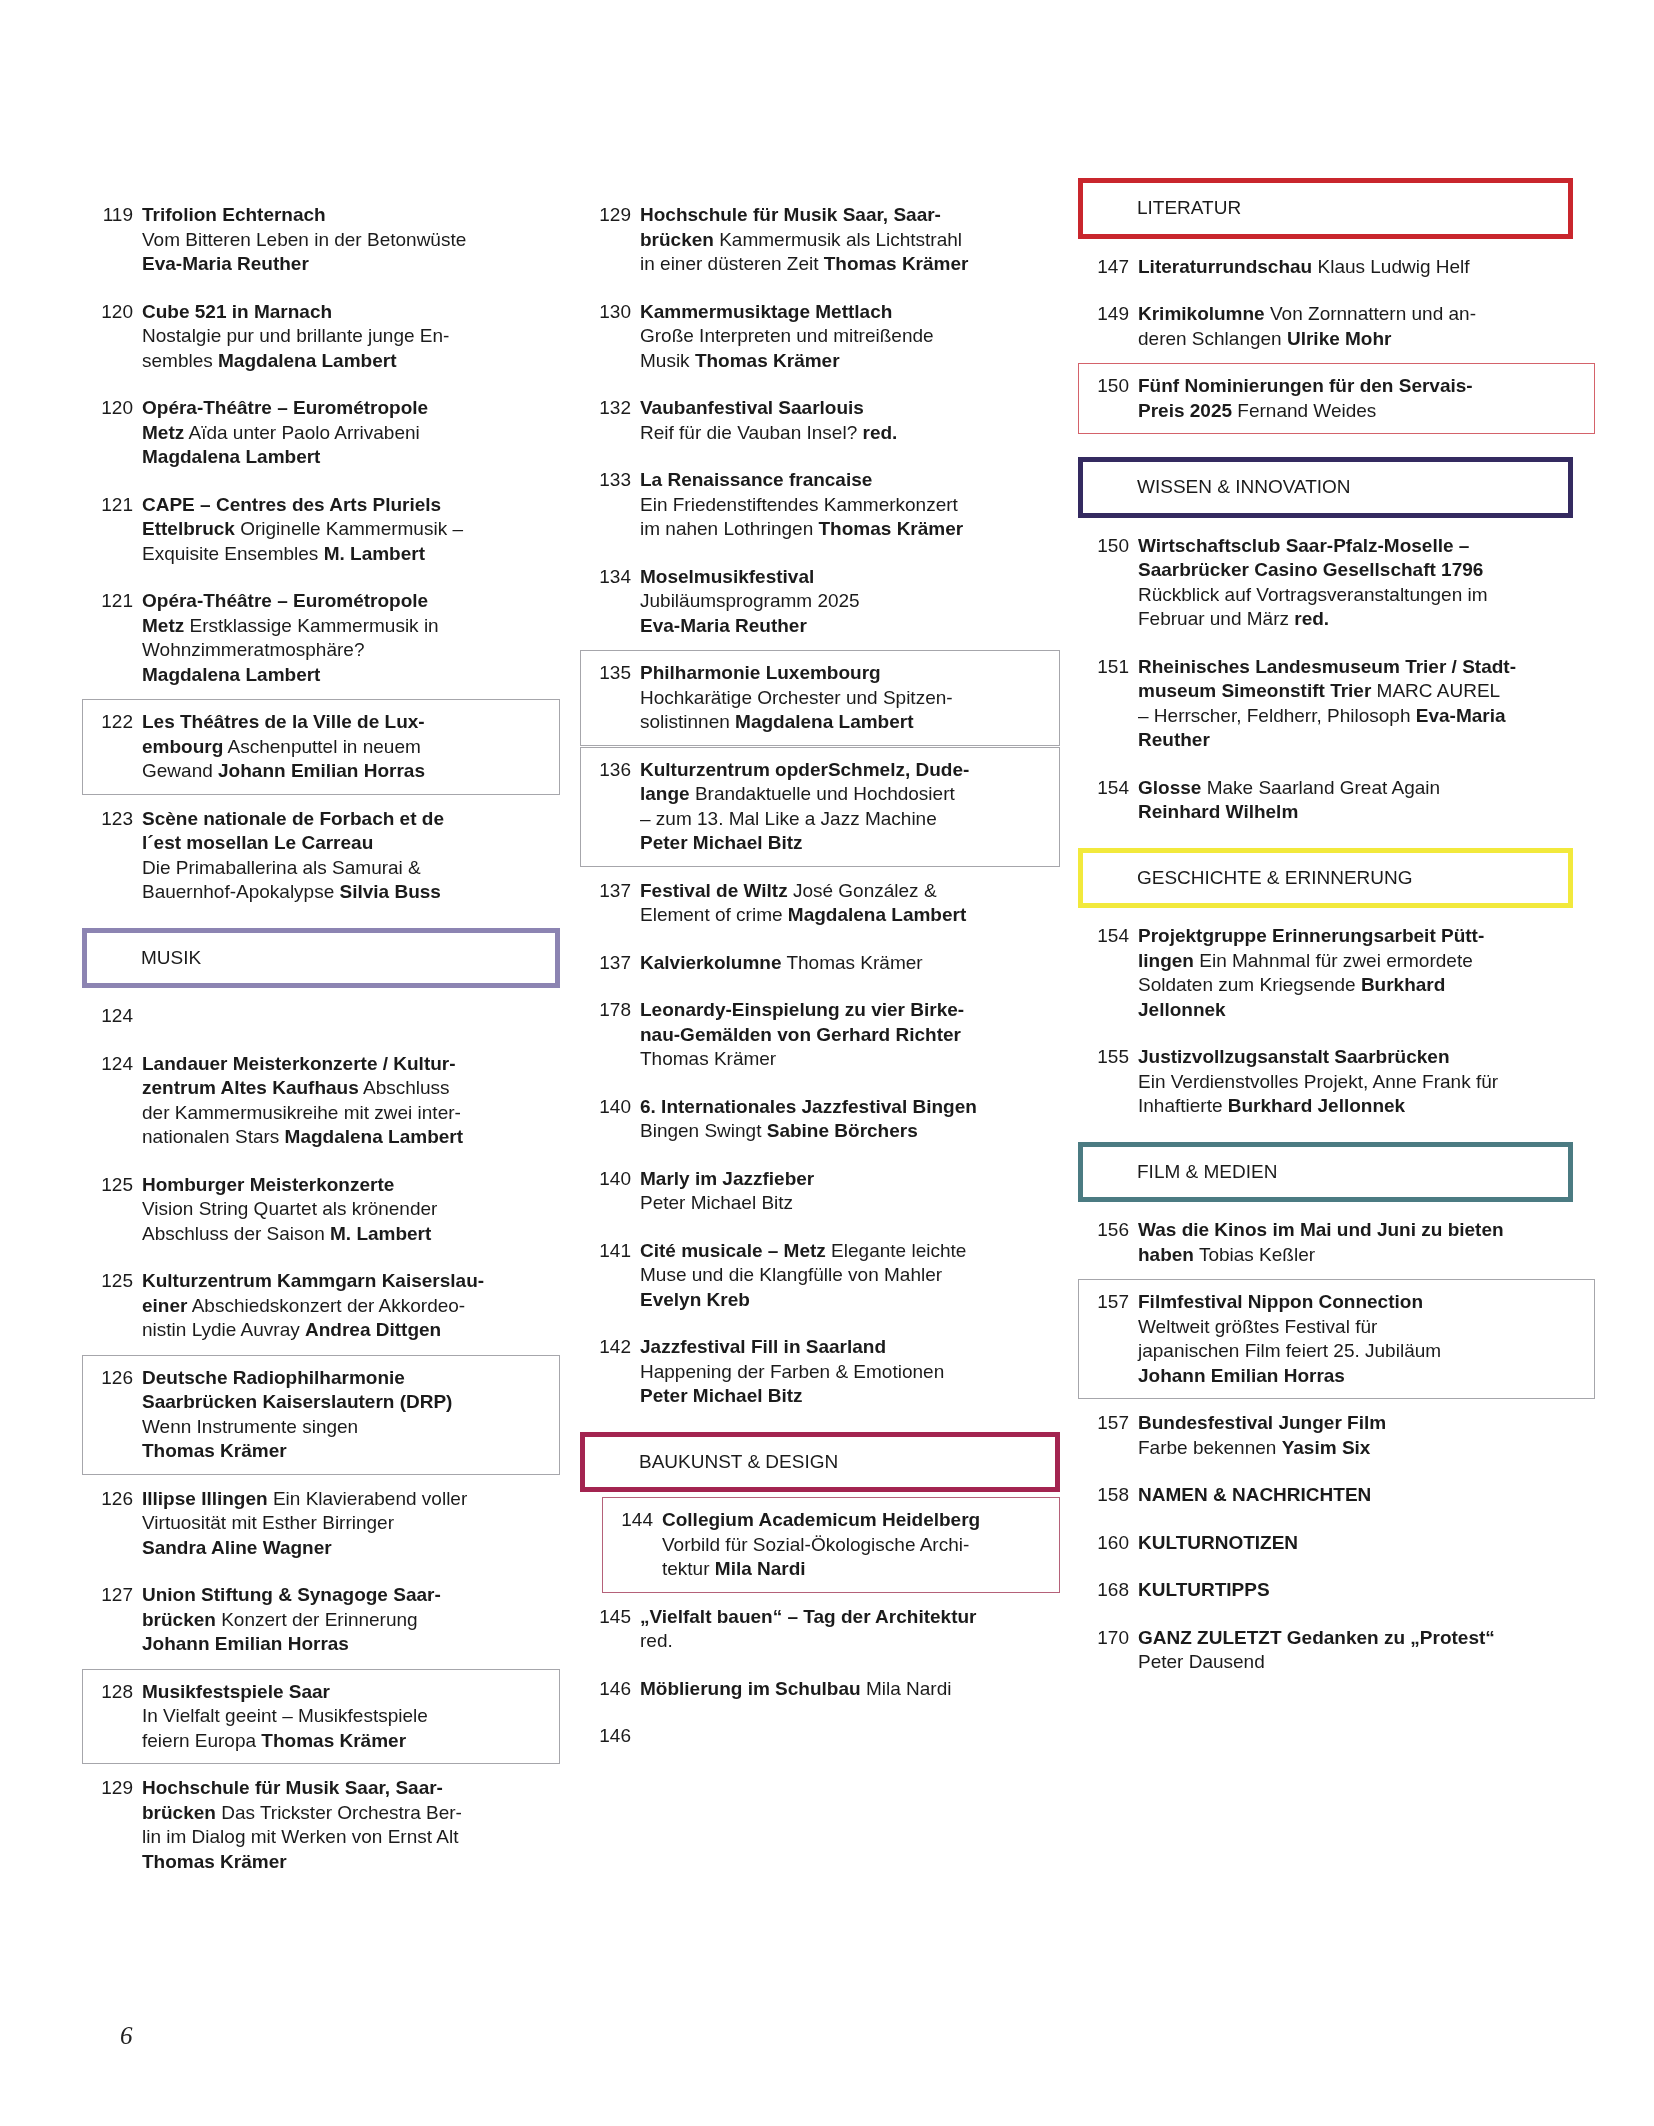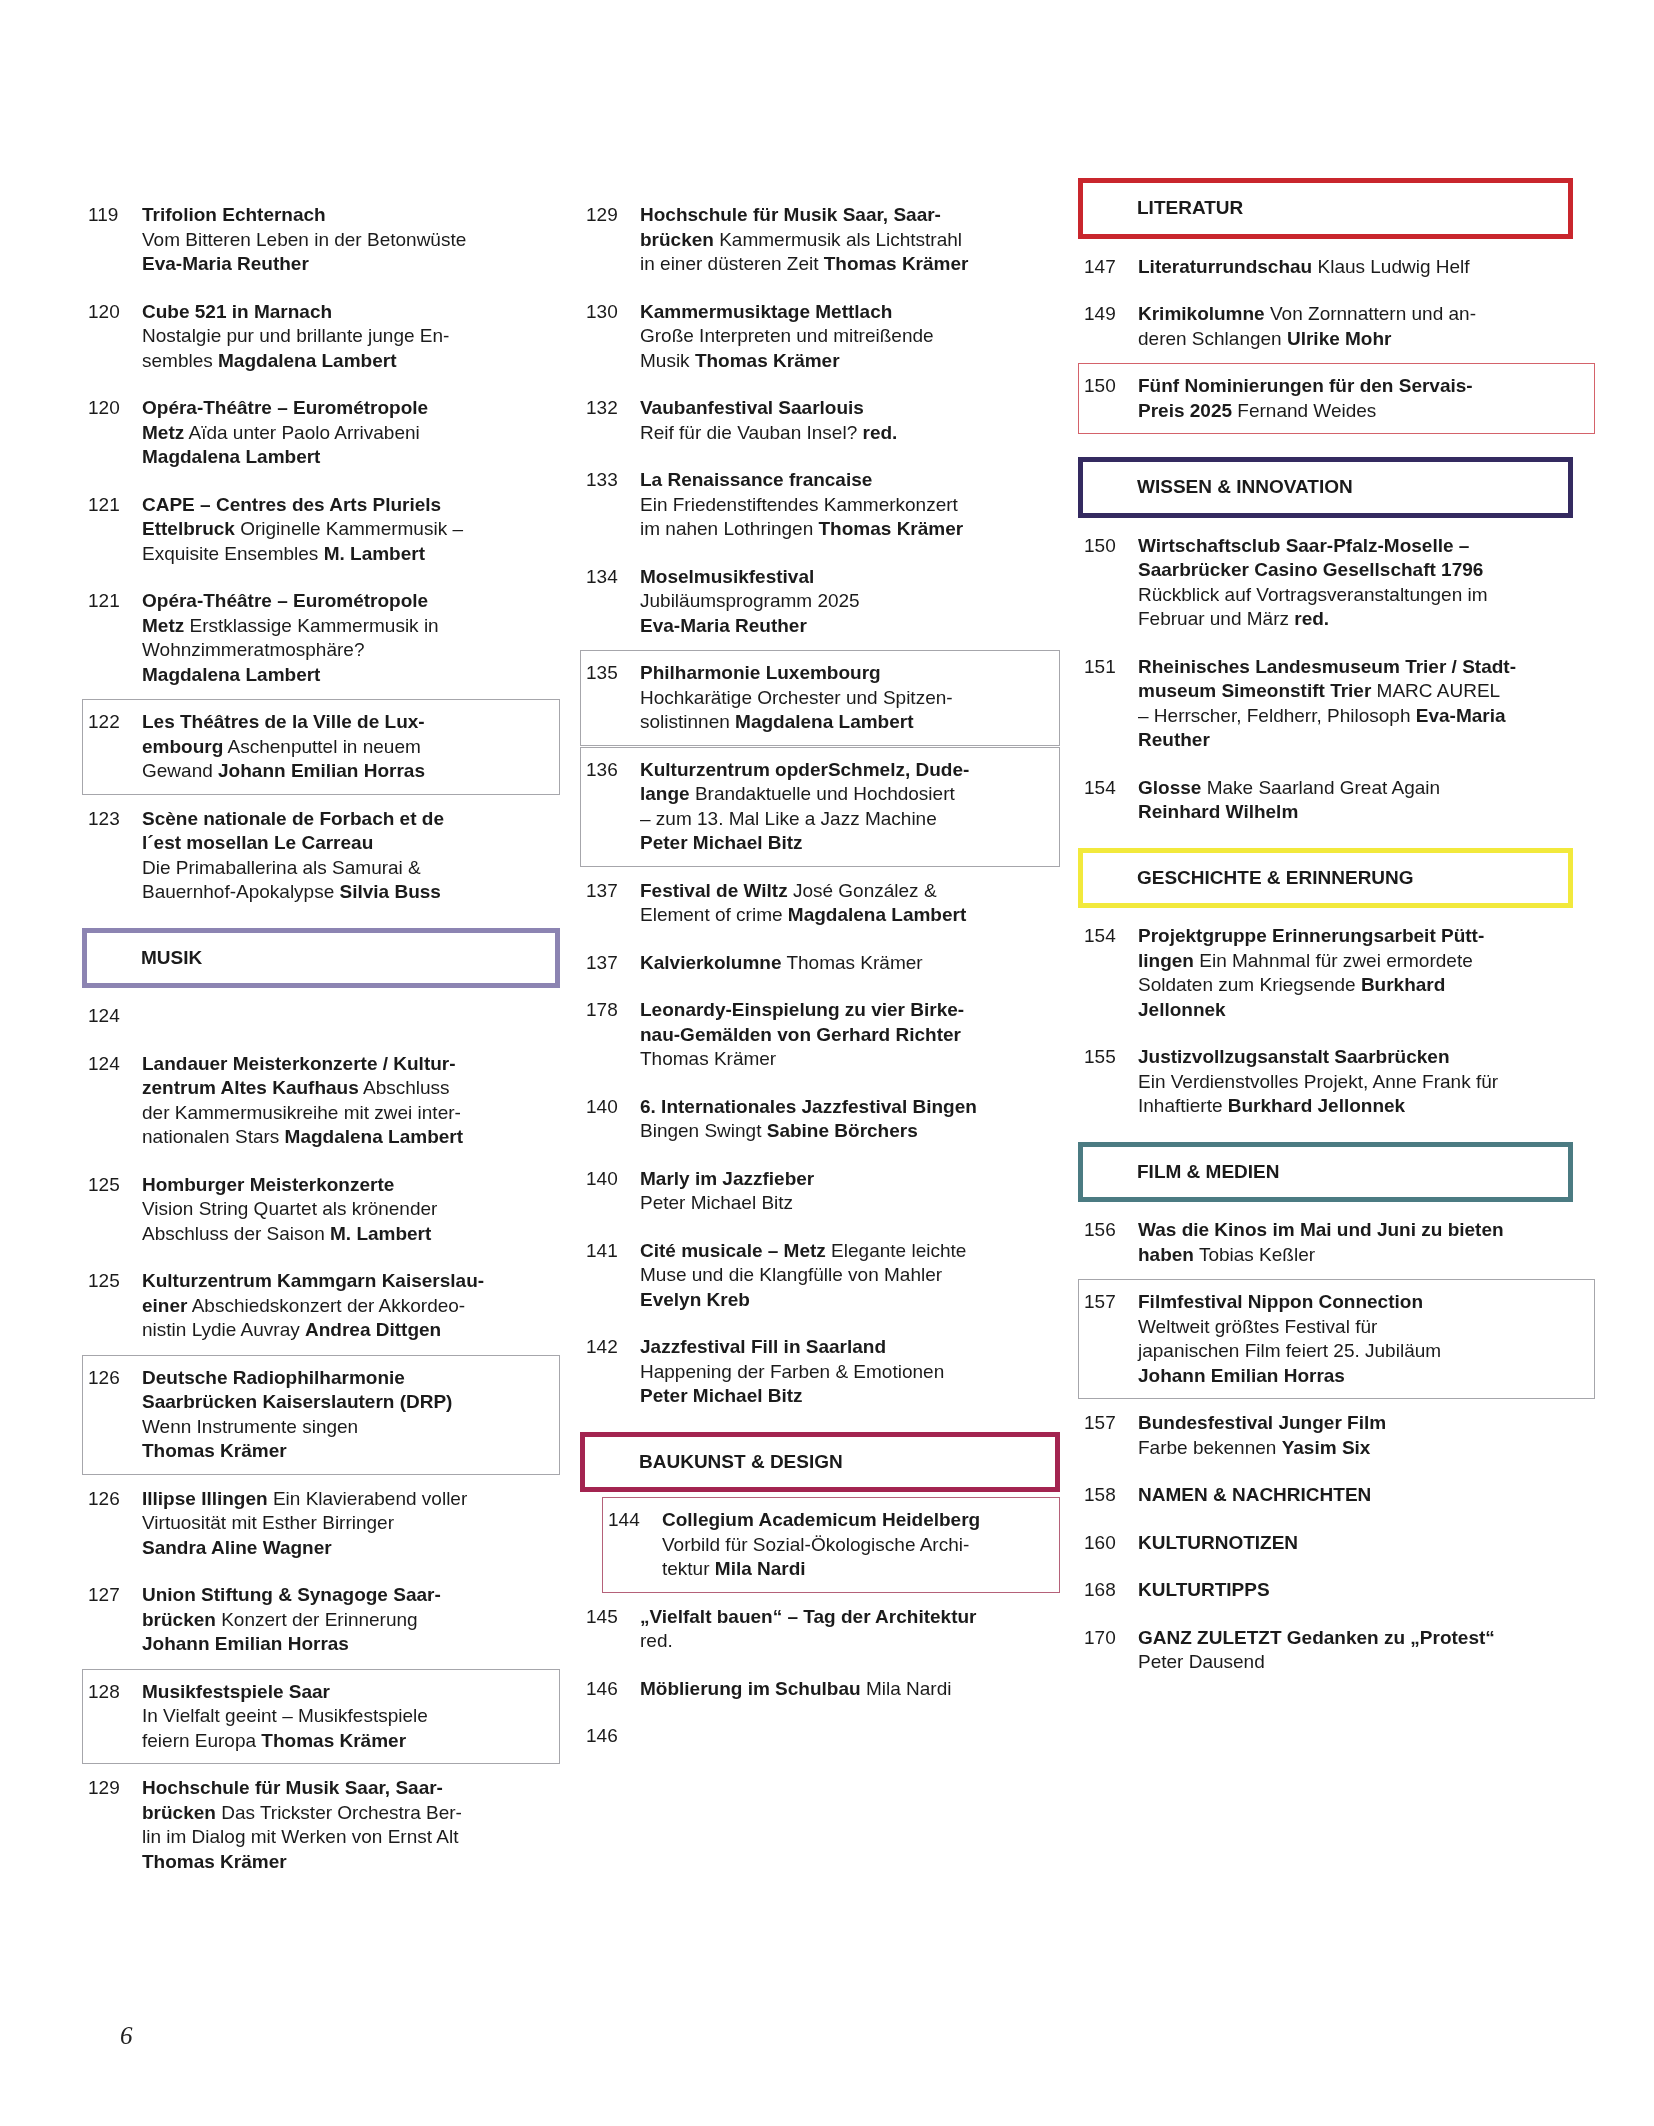--- a/index.html
+++ b/index.html
@@ -10,38 +10,38 @@
     color:#1b1b1b;
     position:relative;
     overflow:hidden;
   }
   .col{position:absolute;font-size:19px;line-height:24.5px;}
   #col1{left:88px;top:203px;width:472px;}
   #col2{left:586px;top:203px;width:474px;}
   #col3{left:1084px;top:178px;width:511px;}
 
   .entry{display:flex;margin-bottom:23px;}
-  .num{flex:0 0 45px;margin-right:9px;}
+  .num{flex:0 0 45px;text-align:right;margin-right:9px;}
   .body{flex:1;min-width:0;}
   .line{display:block;white-space:nowrap;}
   b{font-weight:bold;}
 
   .entry.boxed{
     border:1px solid #a6a6ab;
     margin-left:-6px;margin-right:0;
     margin-top:-11px;margin-bottom:12px;
     padding:10px 4px 10px 5px;
     background:#fff;
   }
 
   .section{
     border:5px solid #000;
     margin:23px 0 16px -6px;
     padding:13px 0 13px 54px;
-    font-weight:bold;
+    font-weight:normal;
     background:#fff;
   }
   .section:first-child{margin-top:0;}
   #col3 .section{margin-right:22px;}
 
   .footer-page-num{
     position:absolute;left:120px;top:2022px;
     font-family:"Liberation Serif",serif;
     font-style:italic;
     font-size:25px;color:#222;

